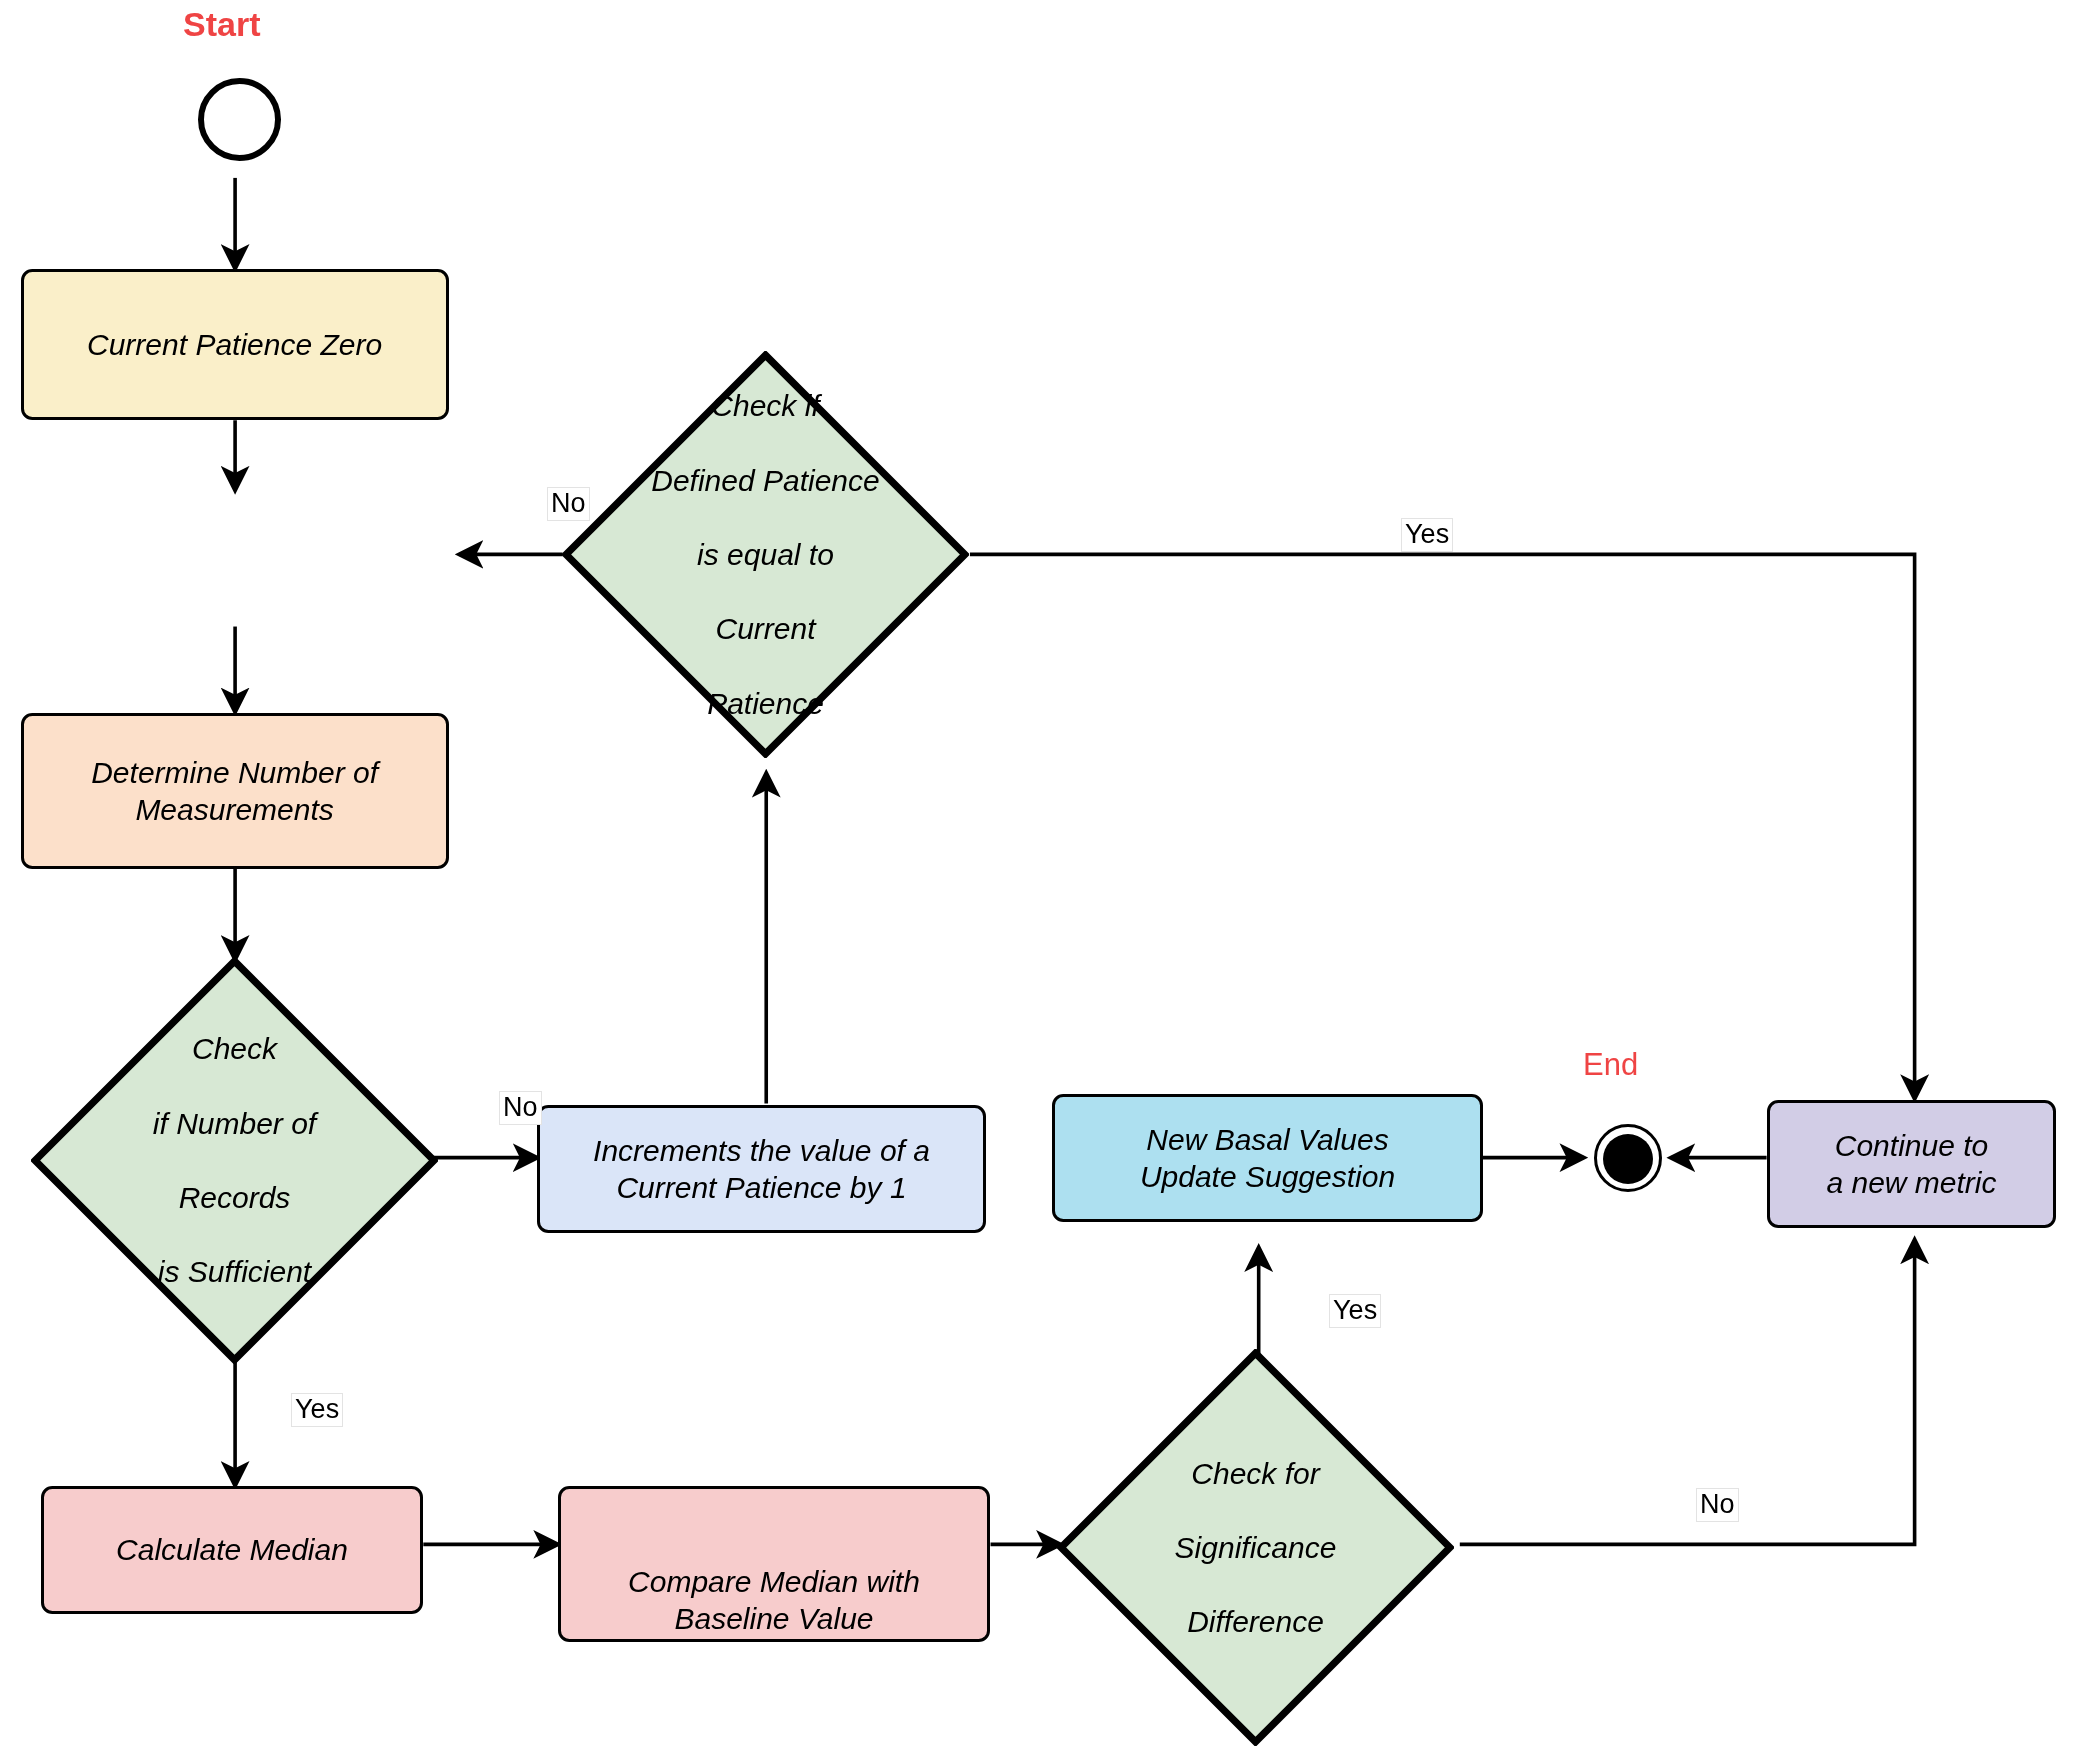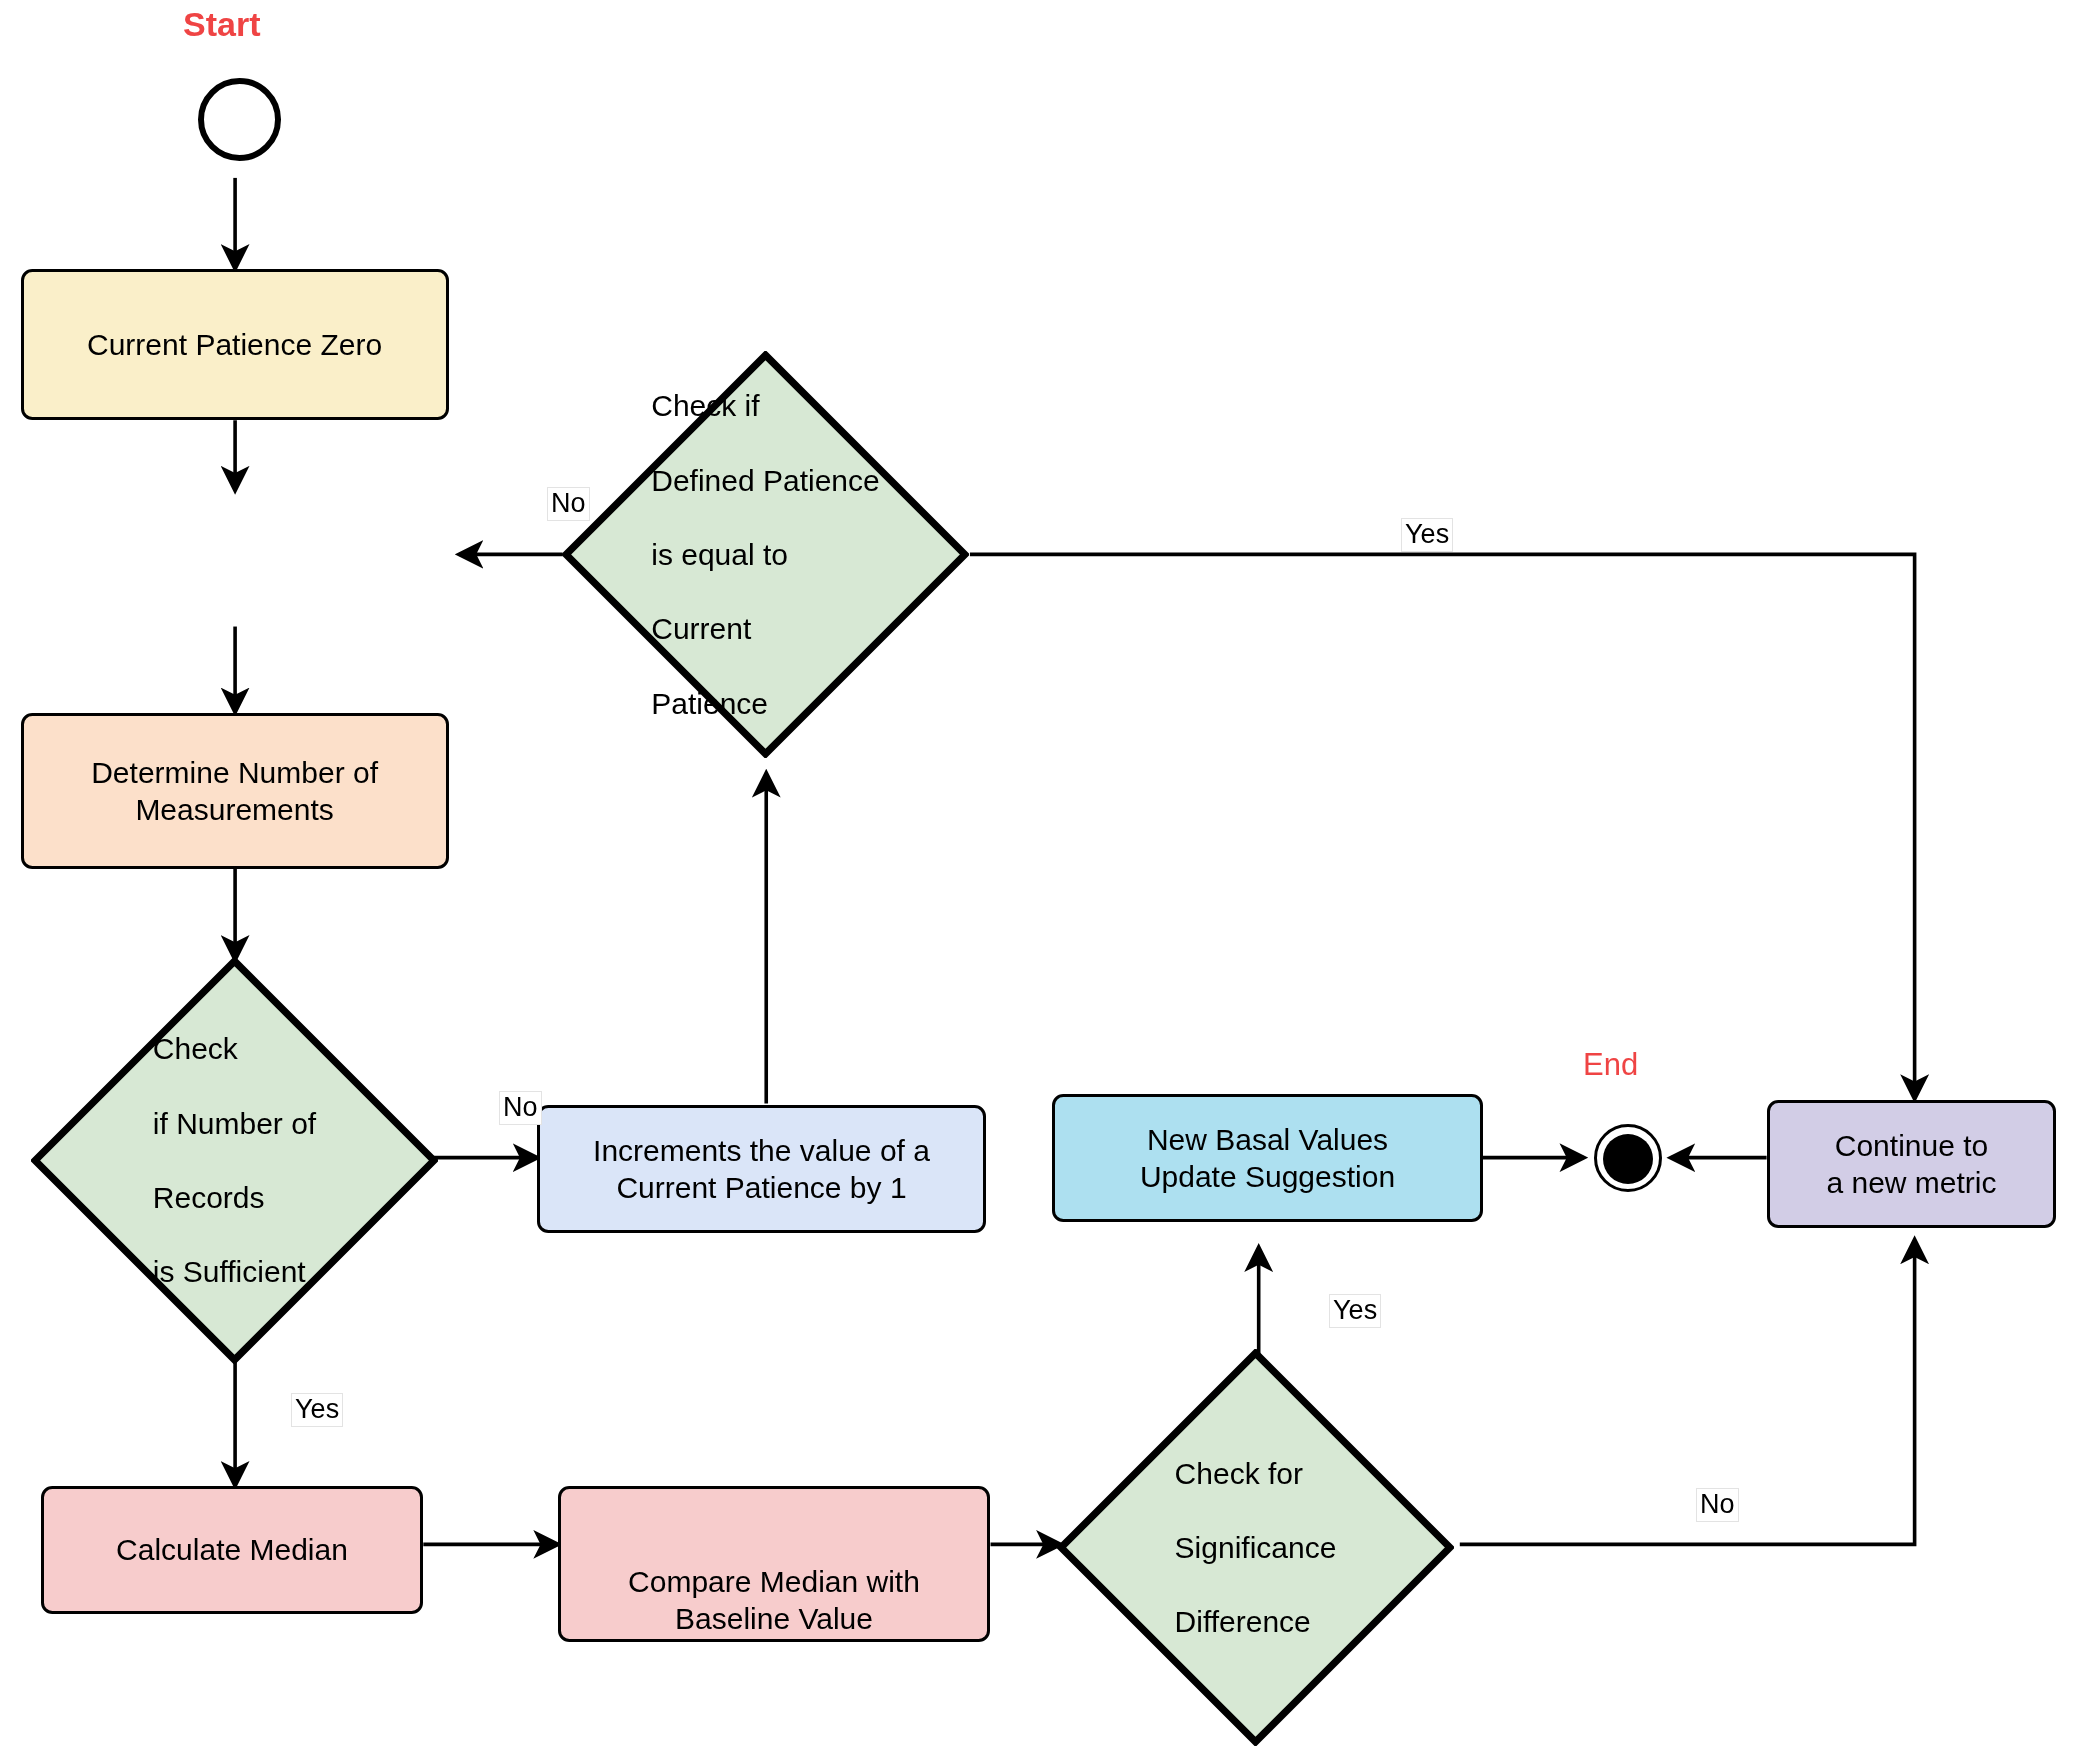--- a/index.html
+++ b/index.html
@@ -51,21 +51,21 @@
   }
   .diamond-label {
     position: absolute;
     left: 0;
     top: 0;
     width: 100%;
     height: 100%;
     display: flex;
     align-items: center;
     justify-content: center;
-    text-align: left;
+    text-align: center;
     font-size: 30px;
     line-height: 1.24;
     color: #000000;
     white-space: pre-line;
   }
   .edge-label {
     position: absolute;
     background: #ffffff;
     border: 0.5px solid #e3e3e3;
     font-size: 27px;
@@ -97,21 +97,21 @@
     border: 3.6px solid #000000;
     border-radius: 50%;
     background: #ffffff;
     box-sizing: border-box;
   }
   .circle-end-inner {
     position: absolute;
     border-radius: 50%;
     background: #000000;
   }
-  .nl { display: block; }
+  .nl { display: block; font-style: italic; }
 </style>
 </head>
 <body>
 
 <div id="canvas">
 
   <svg class="edges" viewBox="0 0 4026 3415">
     <defs>
       <marker id="arrow" viewBox="0 0 12 12" refX="10" refY="6" markerWidth="8" markerHeight="8" orient="auto-start-reverse">
         <path d="M 0 0 L 12 6 L 0 12 L 3 6 z" fill="#000000"></path>

